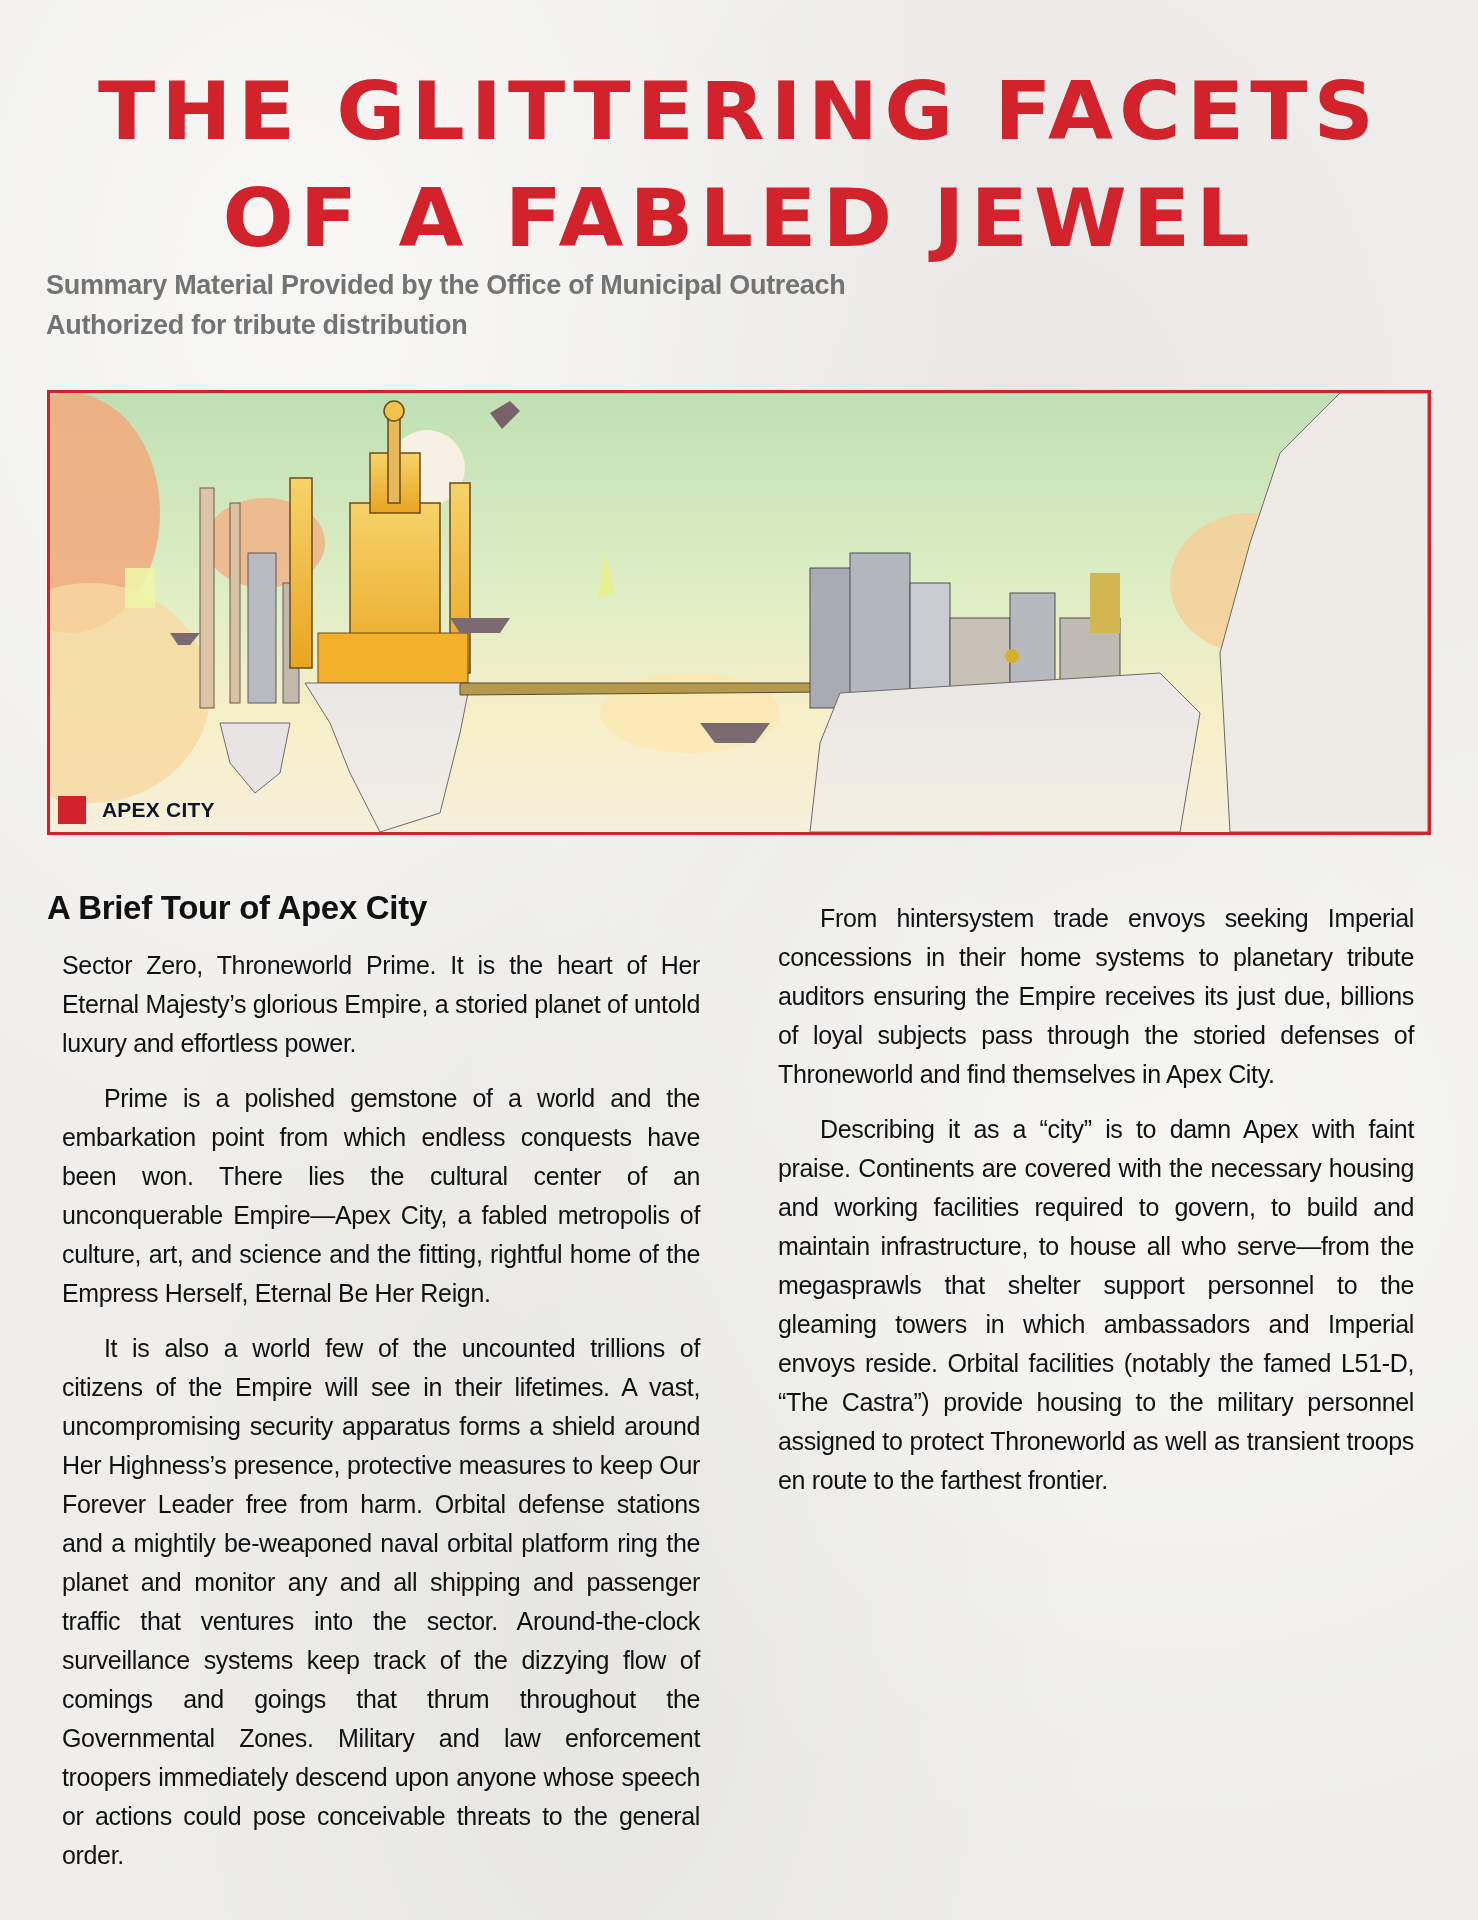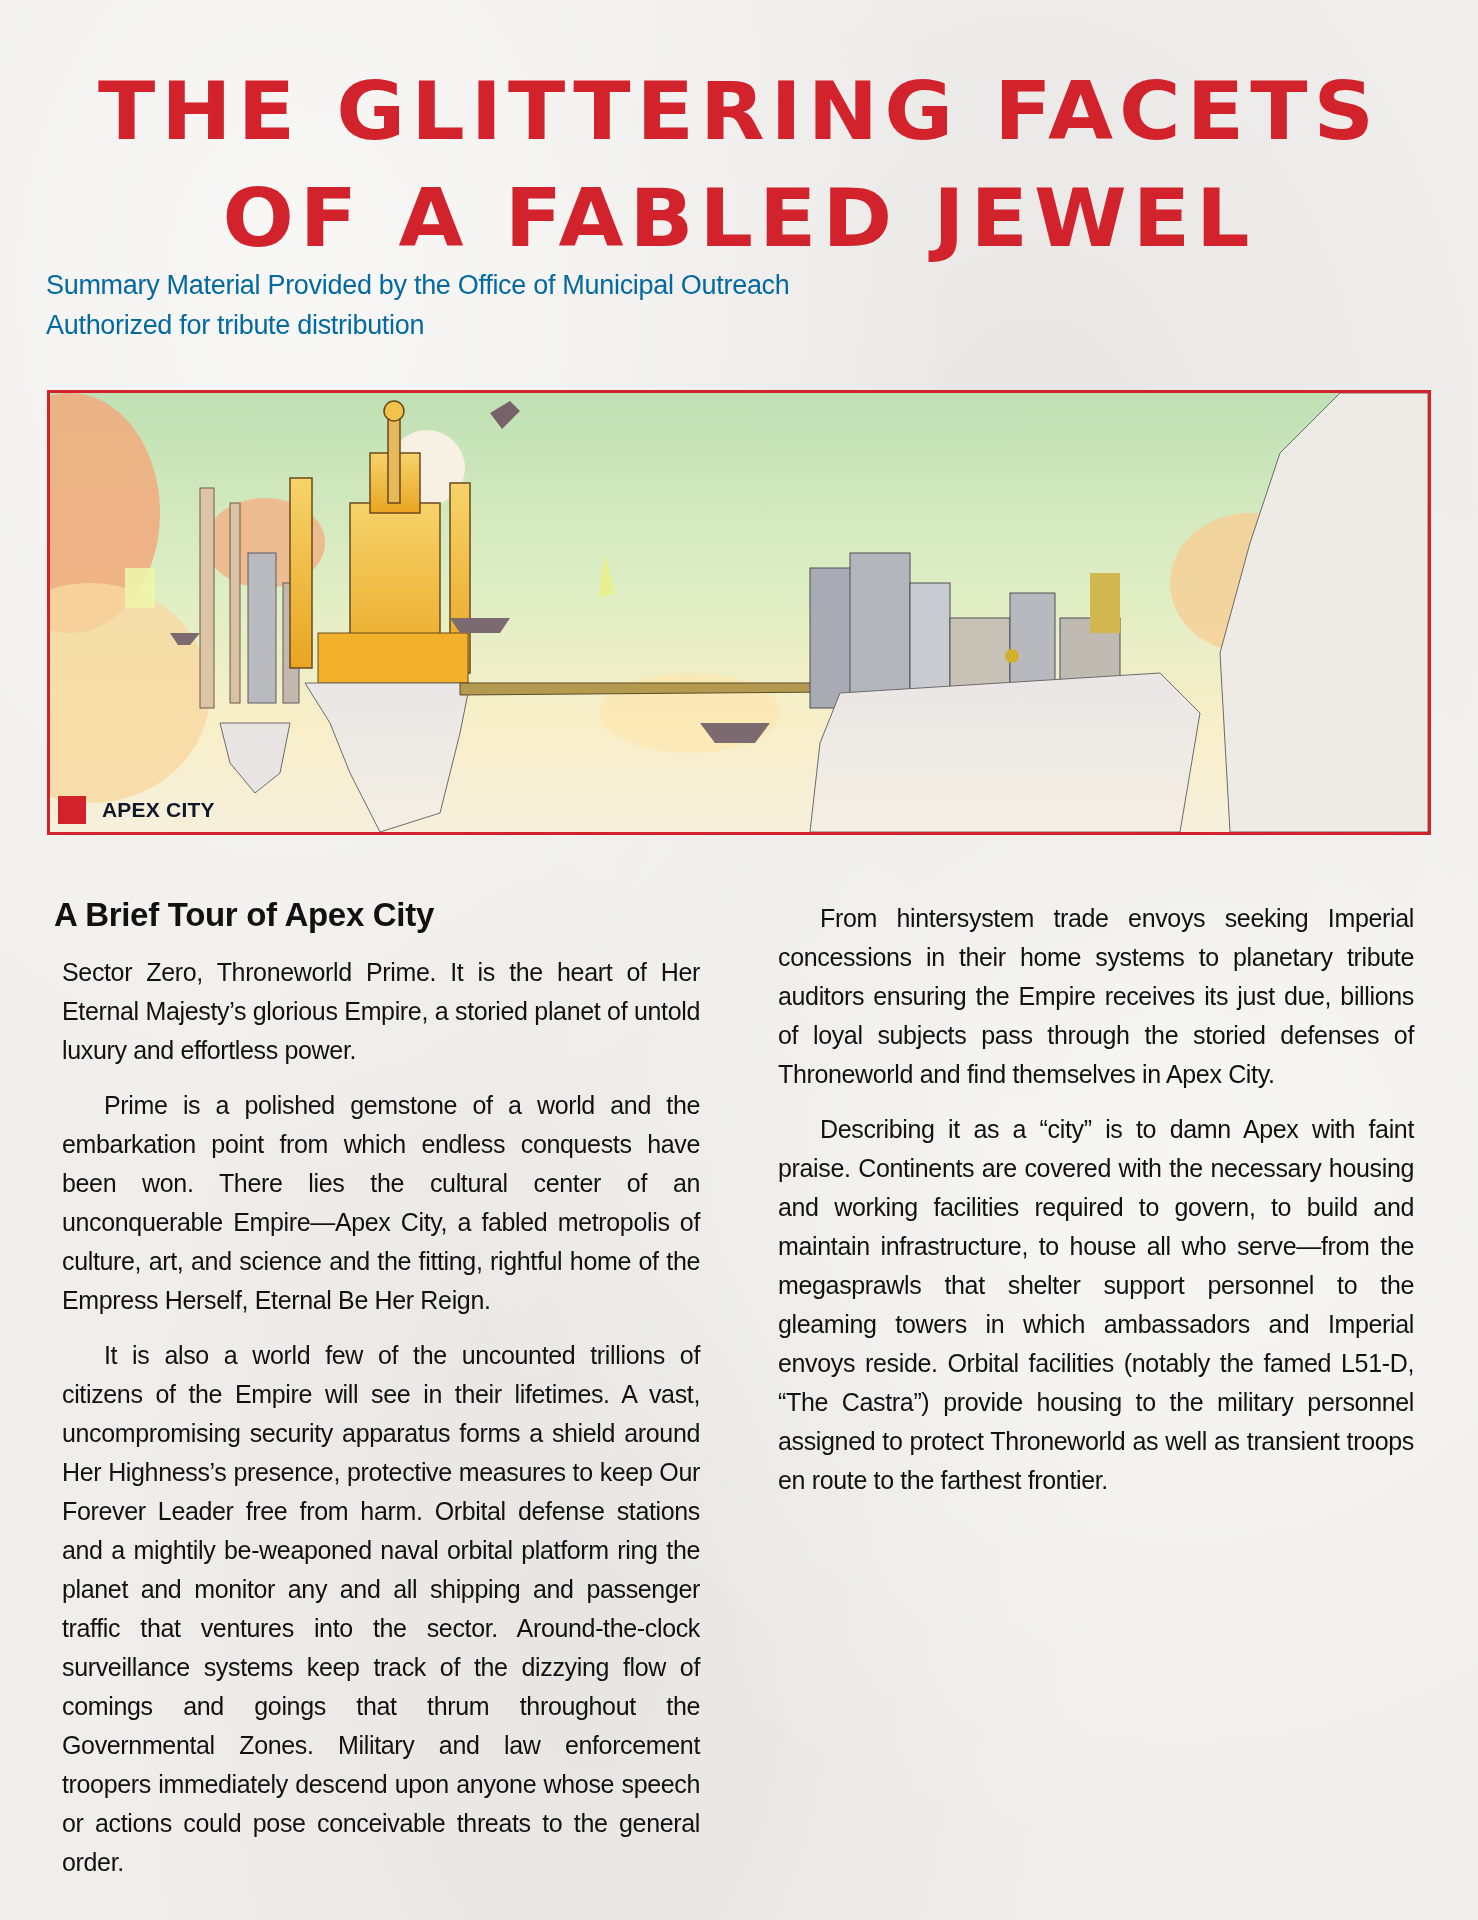--- a/index.html
+++ b/index.html
@@ -16,42 +16,42 @@
   }
   .title-line {
     position: absolute; left: 0; width: 1478px; text-align: center;
     font-family: "DejaVu Sans", sans-serif; font-weight: bold;
     color: #d2222b; font-size: 84px; line-height: 70px; letter-spacing: 6px;
     transform: scaleY(0.95);
   }
   .title-line.l1 { top: 76px; }
   .title-line.l2 { top: 183px; }
   .subtitle {
-    position: absolute; left: 46px; font-weight: normal; font-size: 27px;
-    line-height: 40px; letter-spacing: -0.3px; color: #0369a1;
+    position: absolute; left: 46px; font-weight: bold; font-size: 27px;
+    line-height: 40px; letter-spacing: -0.3px; color: #737373;
   }
   .subtitle.s1 { top: 265px; }
   .subtitle.s2 { top: 305px; }
 
   .art-frame {
     position: absolute; left: 47px; top: 390px; width: 1378px; height: 439px;
     border: 3px solid #d2222b; overflow: hidden; background: #f4efdf;
   }
   .art-frame svg { position: absolute; left: 0; top: 0; }
   .caption {
     position: absolute; left: 8px; bottom: 8px; display: flex; align-items: center;
   }
   .caption-square { width: 28px; height: 28px; background: #d2222b; margin-right: 16px; }
   .caption-text { color: #0f172a; font-weight: bold; font-size: 21px; letter-spacing: 0.2px; }
 
   .col { position: absolute; top: 885px; width: 670px; font-size: 25px; line-height: 39px; }
   .col.left { left: 46px; }
   .col.right { left: 762px; width: 668px; top: 883px; }
   .col h2 {
-    margin: 8px; font-size: 33px; line-height: 44px; font-weight: bold; letter-spacing: -0.3px;
+    margin: 1px; font-size: 33px; line-height: 44px; font-weight: bold; letter-spacing: -0.3px;
   }
   .col h3 {
     margin: 0; font-size: 27px; line-height: 38px; font-weight: bold; letter-spacing: -0.2px;
   }
   .col p { margin: 16px; text-align: justify; letter-spacing: -0.35px; }
   .col p.indent { text-indent: 42px; }
 </style>
 </head>
 <body>
 

